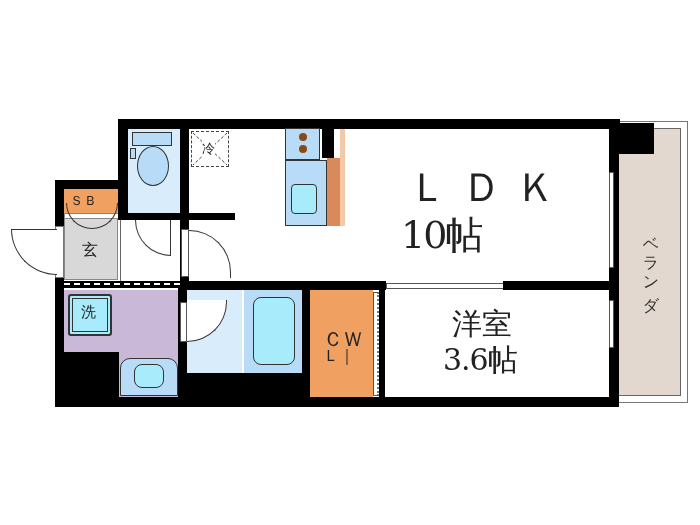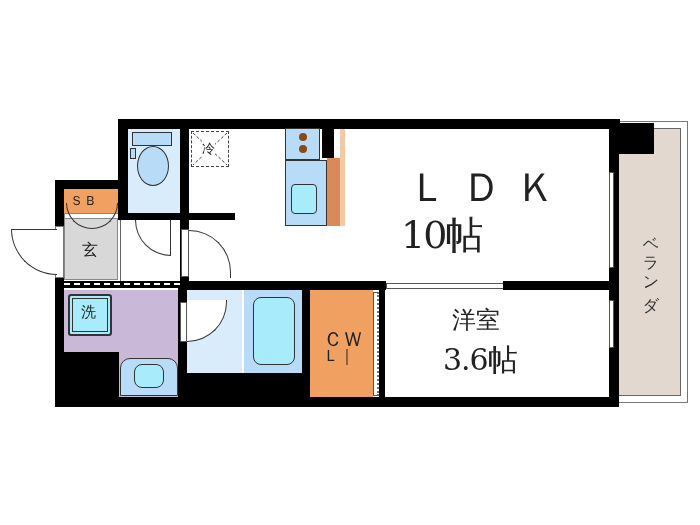--- a/index.html
+++ b/index.html
@@ -104,15 +104,15 @@
 <div class="abs" style="left:253px;top:297px;width:42px;height:68px;background:#a8ecfc;border:1.5px solid #333;border-radius:8px;"></div>
 <div class="wall" style="left:187px;top:373px;width:123px;height:24px;"></div>
 <div class="wall" style="left:302px;top:286px;width:8px;height:111px;"></div>
 
 <div class="abs" style="left:310px;top:290px;width:63px;height:107px;background:#f0a060;"></div>
 <div class="lbl" style="left:323px;top:326px;font-size:20px;">ＣＷ</div>
 <div class="lbl" style="left:323px;top:346px;font-size:16px;">Ｌ｜</div>
 <div class="abs" style="left:373px;top:292px;width:6px;height:104px;background:#fff;border:1px solid #555;border-right:2px dotted #777;"></div>
 <div class="wall" style="left:379px;top:286px;width:6px;height:111px;"></div>
 
-<div class="lbl" style="left:452px;top:304px;font-size:24px;">洋室</div>
+<div class="lbl" style="left:452px;top:304px;font-size:30px;">洋室</div>
 <div class="lbl" style="left:443px;top:340px;font-size:30px;letter-spacing:-1px;">3.6帖</div>
 <div class="win" style="left:609px;top:300px;width:5px;height:48px;"></div>
 
 </body></html>

